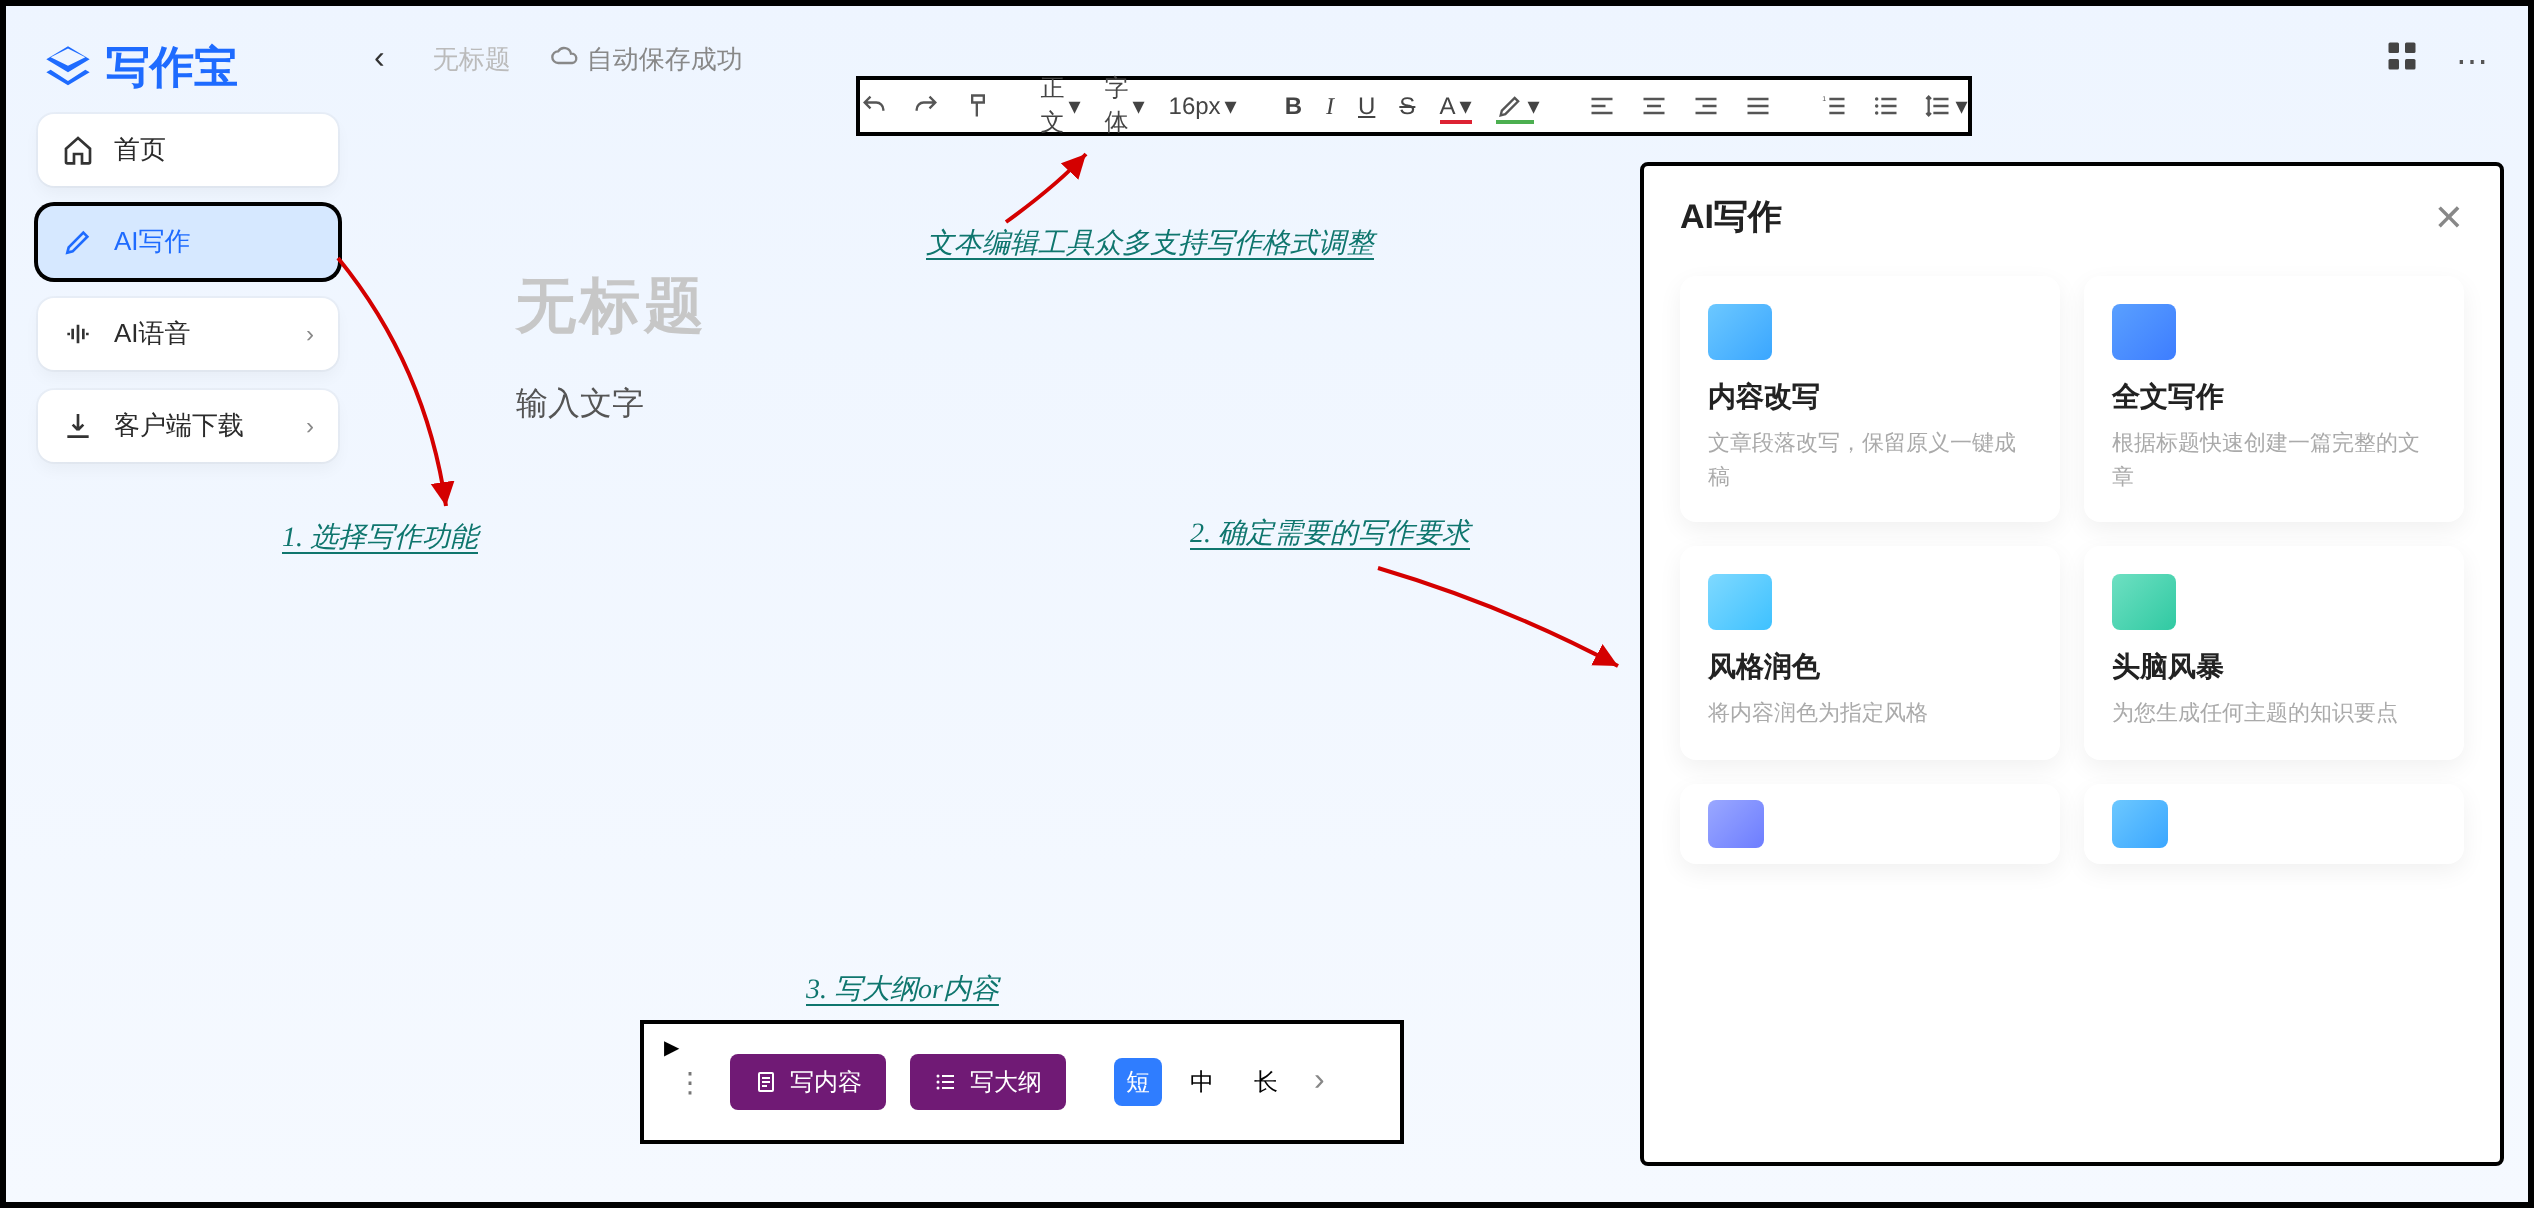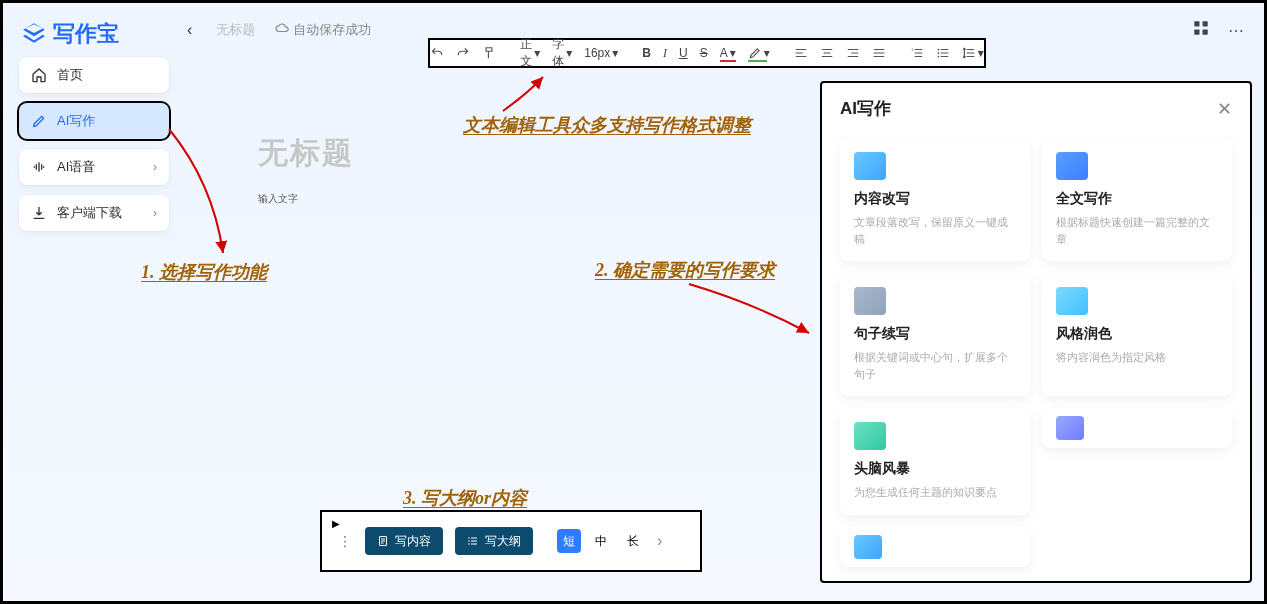--- a/index.html
+++ b/index.html
@@ -17,56 +17,56 @@
 .crumb .autosave { display: flex; align-items: flex-start; gap: 4px; color: #888; }
 
 .sidebar { position: absolute; left: 16px; top: 54px; width: 150px; display: flex; flex-direction: column; gap: 10px; }
 .side-item { height: 36px; border-radius: 8px; background: #fff; display: flex; align-items: center; padding: 0 12px; gap: 10px; font-size: 13px; color: #2b2b2b; box-shadow: 0 0 0 1px rgba(0,0,0,0.03), 0 4px 8px rgba(0,0,0,.04); cursor: pointer; }
 .side-item svg { width: 16px; height: 16px; }
 .side-item.active { background: #d6e8ff; color: #1e6bff; box-shadow: 0 0 0 2px #000; }
 .side-item .chev-tail { margin-left: auto; color: #888; font-size: 12px; }
 
 .editor { position: absolute; left: 255px; top: 130px; width: 545px; }
 .editor .title-ph { font-size: 30px; font-weight: 700; color: #c7c7c7; letter-spacing: 2px; }
-.editor .body-ph { margin-top: 18px; font-size: 10px; color: #555; }
+.editor .body-ph { margin-top: 18px; font-size: 16px; color: #555; }
 
 .toolbar { position: absolute; left: 425px; top: 35px; width: 558px; height: 30px; border: 2px solid #000; background: #fff; display: flex; align-items: center; justify-content: center; gap: 12px; font-size: 12px; color: #444; padding: 0 8px; }
 .toolbar .tb { display: flex; align-items: center; gap: 2px; cursor: pointer; }
 .toolbar .sep { width: 1px; height: 14px; background: #ddd; }
 .toolbar svg { width: 14px; height: 14px; }
 .toolbar .bold { font-weight: 700; }
 .toolbar .ital { font-style: italic; font-family: Georgia, serif; }
 .toolbar .under { text-decoration: underline; }
 .toolbar .strike { text-decoration: line-through; }
 .toolbar .A-color { position: relative; }
 .toolbar .A-color .bar { position: absolute; bottom: -2px; left: 0; right: 0; height: 2px; background: #d23; }
 .toolbar .pen-span { position: relative; }
 .toolbar .pen-span .bar { position: absolute; bottom: -2px; left: 0; right: 3px; height: 2px; background: #4caf50; }
 
 .bottom-bar { position: absolute; left: 317px; top: 507px; width: 382px; height: 62px; border: 2px solid #000; background: #fff; display: flex; align-items: center; padding: 0 16px; gap: 12px; }
 .bottom-bar .tri { font-size: 10px; position: absolute; left: 10px; top: 6px; }
 .bottom-bar .more-dots { color: #777; font-size: 14px; letter-spacing: 1px; }
 .bottom-bar .btn { border: none; border-radius: 4px; height: 28px; padding: 0 12px; display: flex; align-items: center; gap: 6px; font-size: 12px; cursor: pointer; }
-.bottom-bar .btn.primary { background: #0c4a6e; color: #fff; }
+.bottom-bar .btn.primary { background: #701a75; color: #fff; }
 .bottom-bar .len-group { display: flex; align-items: center; gap: 8px; margin-left: 12px; }
 .bottom-bar .pill { width: 24px; height: 24px; border-radius: 4px; display: flex; align-items: center; justify-content: center; font-size: 12px; cursor: pointer; }
 .bottom-bar .pill.active { background: #2f7dff; color: #fff; }
 .bottom-bar .chev-r { color: #888; margin-left: 4px; cursor: pointer; }
 
 .ai-panel { position: absolute; right: 12px; top: 78px; width: 432px; height: 502px; background: #fff; border: 2px solid #000; border-radius: 4px; padding: 14px 18px; overflow: hidden; }
 .ai-panel .hd { display: flex; align-items: center; justify-content: space-between; margin-bottom: 18px; }
 .ai-panel .hd h3 { font-size: 17px; font-weight: 700; color: #222; }
 .ai-panel .hd .x { color: #888; font-size: 18px; cursor: pointer; }
 .cards { display: grid; grid-template-columns: 1fr 1fr; gap: 12px; align-content: start; }
 .card { background: #fff; border-radius: 8px; padding: 14px; box-shadow: 0 4px 12px rgba(0,0,0,.06); cursor: pointer; }
 .card .ic { width: 32px; height: 28px; border-radius: 4px; margin-bottom: 10px; }
 .card h4 { font-size: 14px; font-weight: 700; color: #222; margin-bottom: 6px; }
 .card p { font-size: 11px; color: #aaa; line-height: 1.5; }
 
-.anno { position: absolute; color: #a16207; font-style: italic; font-family: "KaiTi","STKaiti",serif; font-size: 18px; text-decoration: underline; text-underline-offset: 3px; font-weight: 700; }
+.anno { position: absolute; color: #0f766e; font-style: italic; font-family: "KaiTi","STKaiti",serif; font-size: 14px; text-decoration: underline; text-underline-offset: 3px; font-weight: 400; }
 .arrow-svg { position: absolute; pointer-events: none; }
 </style>
 </head>
 <body>
 
 <div class="logo">
   <svg viewBox="0 0 24 24">
       <path fill="#1e6bff" d="M12 2 2 8l10 6 10-6-10-6zm0 9L4 7l8-4 8 4-8 4zM2 14l10 6 10-6-2-1.2L12 18 4 12.8 2 14z"></path>
     </svg>
   <span>写作宝</span>
@@ -234,25 +234,20 @@
   <div class="cards">
     <div class="card">
       <div class="ic" style="background:linear-gradient(135deg,#6cc8ff,#3aa6ff)"></div>
       <h4>内容改写</h4>
       <p>文章段落改写，保留原义一键成稿</p>
     </div>
     <div class="card">
       <div class="ic" style="background:linear-gradient(135deg,#5aa0ff,#3d7dff)"></div>
       <h4>全文写作</h4>
       <p>根据标题快速创建一篇完整的文章</p>
-    </div>
-    <div class="card">
-      <div class="ic" style="background:linear-gradient(135deg,#aab9cc,#8ea3bb)"></div>
-      <h4>句子续写</h4>
-      <p>根据关键词或中心句，扩展多个句子</p>
     </div>
     <div class="card">
       <div class="ic" style="background:linear-gradient(135deg,#7fd9ff,#3ec1ff)"></div>
       <h4>风格润色</h4>
       <p>将内容润色为指定风格</p>
     </div>
     <div class="card">
       <div class="ic" style="background:linear-gradient(135deg,#6ee0c2,#30c9a2)"></div>
       <h4>头脑风暴</h4>
       <p>为您生成任何主题的知识要点</p>

